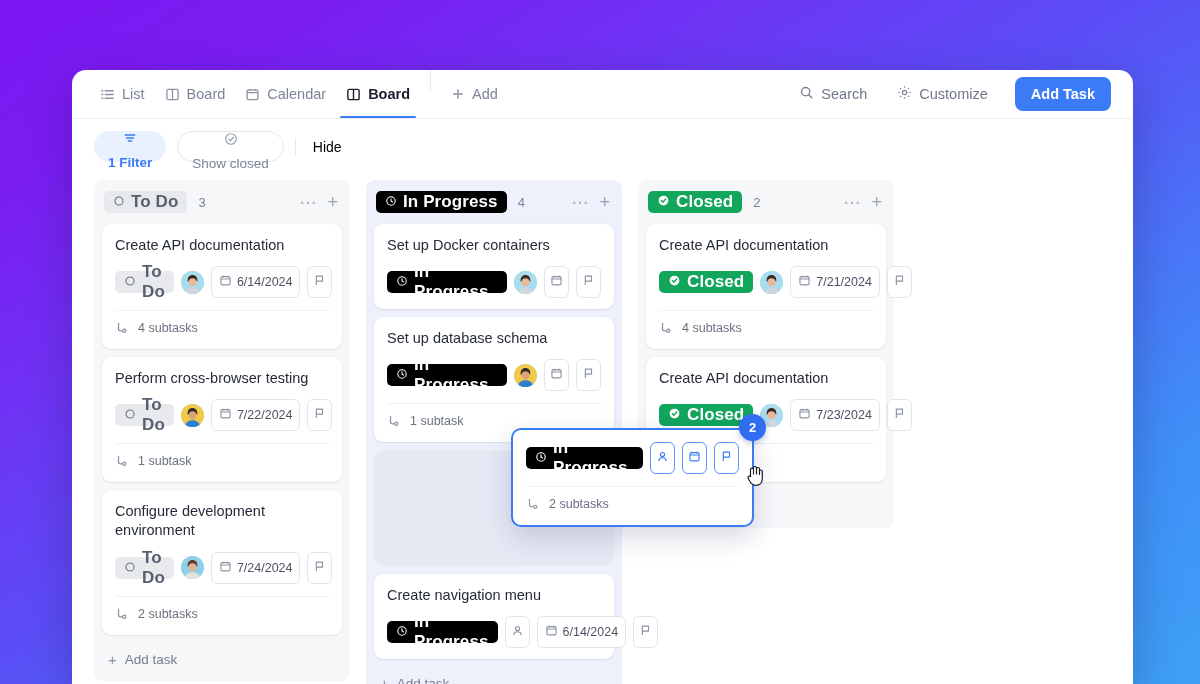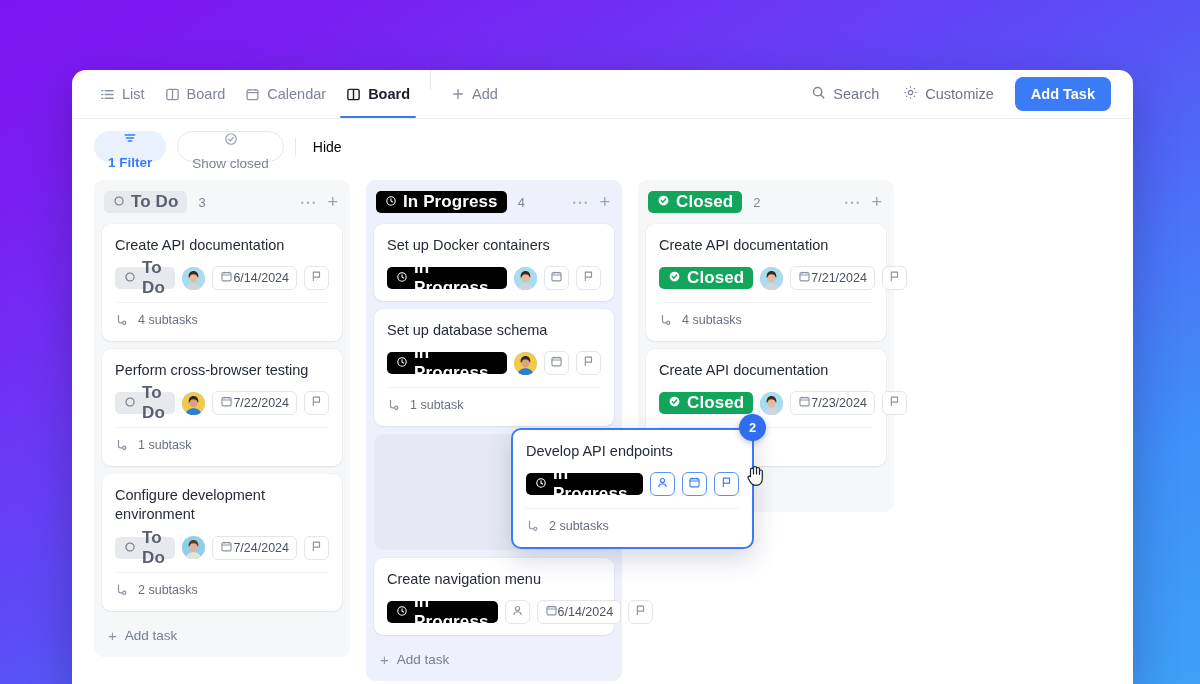--- a/index.html
+++ b/index.html
@@ -44,21 +44,21 @@
   .nav-tab.active { color: #1b1f2b; font-weight: 700; }
   .nav-tab.active::after {
     content: ""; position: absolute; left: 4px; right: 4px; bottom: 0;
     height: 2.5px; background: #3b7cf6; border-radius: 2px;
   }
   .nav-sep {
     width: 1px; height: 20px; background: #e6e8ee; margin: 0 10px;
   }
   .nav-tab svg { display: block; }
   .nav-right {
-    margin-left: auto; display: flex; align-items: center; gap: 6px;
+    margin-left: auto; display: flex; align-items: center; gap: 12px;
   }
   .nav-action {
     display: flex; align-items: center; gap: 7px;
     font-size: 14.5px; color: #6f7788; cursor: pointer;
     padding: 6px 9px; border-radius: 7px;
   }
   #add-task-button {
     background: #3b7cf6; color: #fff; font-size: 14.5px; font-weight: 700;
     border: none; border-radius: 8px; padding: 9px 16px;
     cursor: pointer; margin-left: 6px; font-family: inherit;
@@ -128,22 +128,22 @@
   }
   .card-meta {
     display: flex; align-items: center; gap: 7px; flex-wrap: nowrap;
   }
   .avatar {
     width: 23px; height: 23px; border-radius: 50%;
     flex: 0 0 23px; overflow: hidden;
     background: #9fd4e8;
   }
   .meta-box {
-    display: inline-flex; align-items: center; 
-    height: 24px; padding: 0 7px;
+    display: inline-flex; align-items: center; gap: 5px;
+    height: 32px; padding: 0 7px;
     border: 1px solid #e2e5ec; border-radius: 6px;
     font-size: 12.5px; color: #4c5262; background: #fff;
     cursor: pointer; white-space: nowrap;
   }
   .meta-box.icononly { padding: 0 5px; }
   .card-sub {
     display: flex; gap: 9px;
     margin-top: 12px; padding-top: 10px;
     border-top: 1px solid #f0f1f4;
     font-size: 12.5px; color: #69707f;
@@ -636,21 +636,20 @@
           <div class="add-task">
             <span class="ic">+</span>
             <span>Add task</span>
           </div>
         </div>
       </div>
     </div>
 
   <div id="drag-card">
     <div id="drag-badge">2</div>
-    <div class="card-title">Develop API endpoints</div>
     <div class="card-meta">
       <span class="status-chip progress">
         <span class="icon">
           <svg width="12" height="12" viewBox="0 0 16 16" fill="none" stroke="#fff" stroke-width="1.5">
             <circle cx="8" cy="8" r="5.6"></circle>
               <path d="M8 5v3.1l2 1.2" stroke-linecap="round"></path>
           </svg>
         </span>
         <span>In Progress</span>
       </span>

